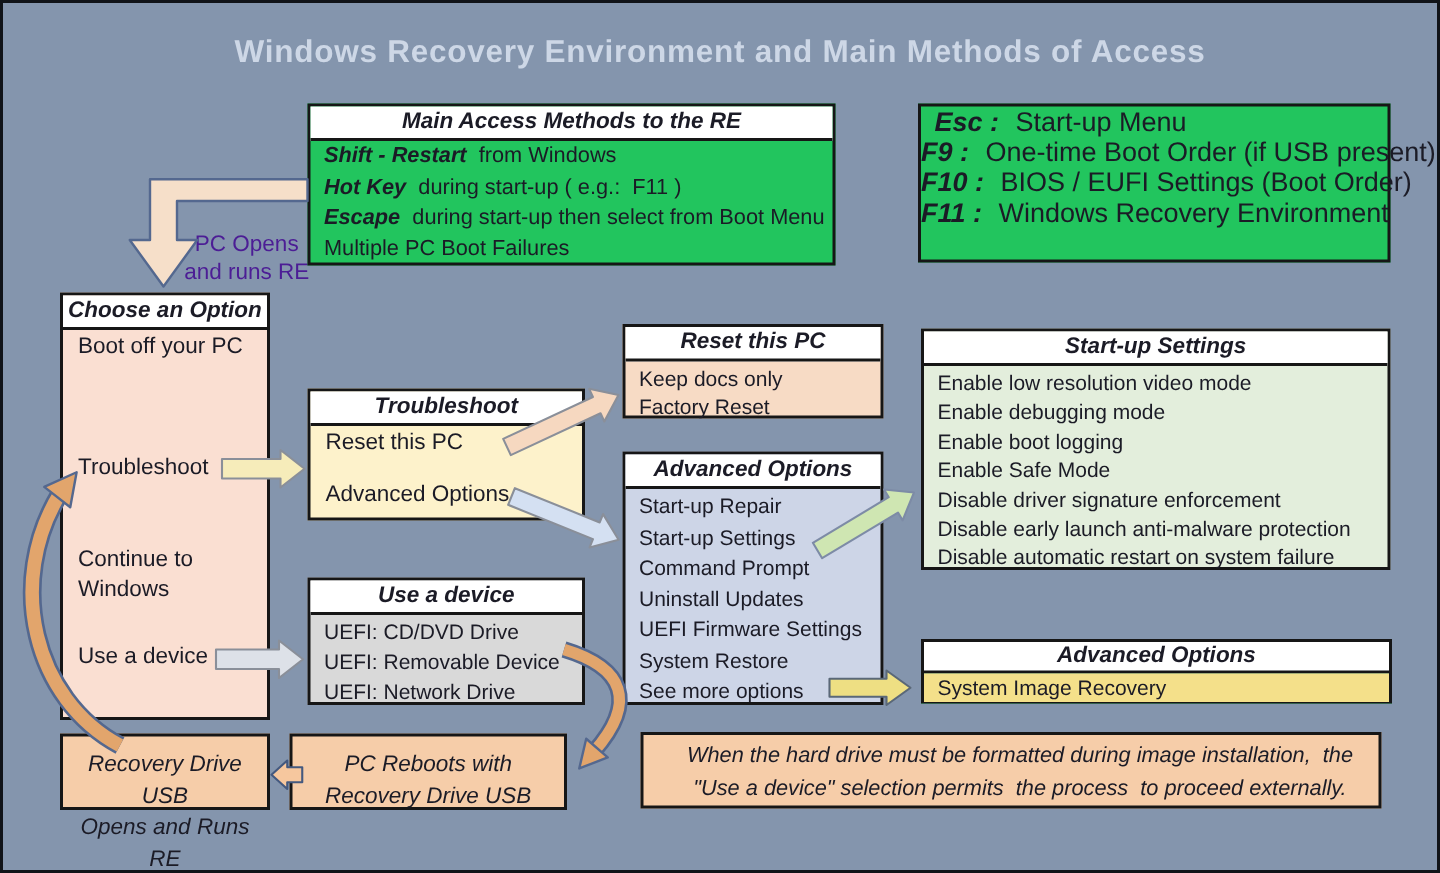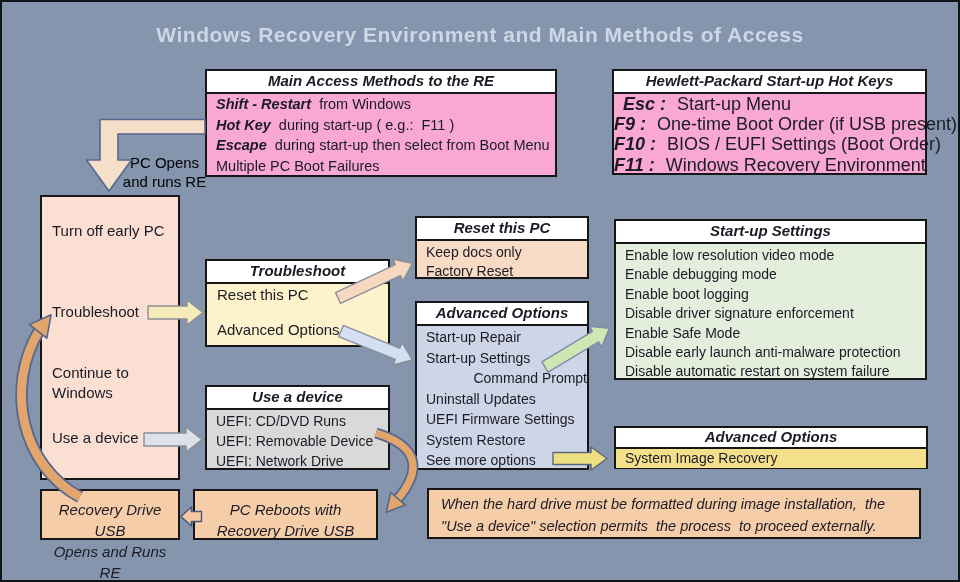--- a/index.html
+++ b/index.html
@@ -5,41 +5,41 @@
   html,body{margin:0;padding:0;background:#6b7a92;}
   .canvas{
     position:relative;width:960px;height:582px;overflow:hidden;
     background:#8495ad;border:2px solid #101318;box-sizing:border-box;
     font-family:"Liberation Sans",sans-serif;color:#1b1b26;
   }
   .title{
     position:absolute;left:0;top:21px;width:100%;text-align:center;
     font-size:21px;font-weight:bold;letter-spacing:.5px;color:#cdd7e6;
   }
-  .box{position:absolute;border:2px solid #161616;box-sizing:border-box;background:#f9a8d4;}
+  .box{position:absolute;border:2px solid #161616;box-sizing:border-box;background:#22c55e;}
   .hd{
     background:#ffffff;border-bottom:2px solid #161616;text-align:center;
     font-weight:bold;font-style:italic;font-size:15px;height:21px;line-height:19px;
     white-space:pre;
   }
   .mrow{white-space:pre;line-height:20.7px;padding-left:9px;font-size:14.5px;}
   .lead{font-weight:bold;font-style:italic;}
   .hprow{display:flex;line-height:20.2px;font-size:18px;white-space:pre;}
   .hpkey{width:52px;text-align:right;font-weight:bold;font-style:italic;}
   .hpdesc{margin-left:11px;}
   .itm{position:absolute;left:10px;right:4px;font-size:15px;line-height:20px;}
   .rrow{white-space:pre;padding-left:9px;font-size:14px;}
   .bottom-box{
     position:absolute;border:2px solid #161616;box-sizing:border-box;
     background:#f6cda9;font-style:italic;font-size:15px;text-align:center;
     line-height:21px;padding-top:8px;
   }
   .note-line{white-space:pre;line-height:22px;font-style:italic;font-size:14.5px;}
   .arrow-label{
-    position:absolute;color:#000000;font-size:15px;line-height:19px;text-align:center;
+    position:absolute;color:#4c1d95;font-size:15px;line-height:19px;text-align:center;
   }
   svg.overlay{position:absolute;left:0;top:0;pointer-events:none;}
 </style>
 </head>
 <body>
 
 <div class="canvas">
 
   <div class="title">Windows Recovery Environment and Main Methods of Access</div>
 
@@ -50,91 +50,91 @@
 
   <div class="box" style="left:203px;top:67px;width:352px;height:108px;">
     <div class="hd">Main Access Methods to the RE</div>
     <div class="mrow"><span class="lead">Shift - Restart</span><span>  from Windows</span></div>
     <div class="mrow"><span class="lead">Hot Key</span><span>  during start-up ( e.g.:  F11 )</span></div>
     <div class="mrow"><span class="lead">Escape</span><span>  during start-up then select from Boot Menu</span></div>
     <div class="mrow"><span class="lead"></span><span>Multiple PC Boot Failures</span></div>
   </div>
 
   <div class="box" style="left:610px;top:67px;width:315px;height:106px;">
-    <div class="hd">Hewlett-Packard Start-up Hot Keys</div>
     <div class="hprow"><span class="hpkey">Esc :</span><span class="hpdesc">Start-up Menu</span></div>
     <div class="hprow"><span class="hpkey">F9 :</span><span class="hpdesc">One-time Boot Order (if USB present)</span></div>
     <div class="hprow"><span class="hpkey">F10 :</span><span class="hpdesc">BIOS / EUFI Settings (Boot Order)</span></div>
     <div class="hprow"><span class="hpkey">F11 :</span><span class="hpdesc">Windows Recovery Environment</span></div>
   </div>
 
   <div class="box" style="left:38px;top:193px;width:140px;height:285px;background:#fadfd2;">
-    <div class="itm" style="top:24px;">Turn off early PC</div>
+    <div class="hd">Choose an Option</div>
+    <div class="itm" style="top:24px;">Boot off your PC</div>
     <div class="itm" style="top:105px;">Troubleshoot</div>
     <div class="itm" style="top:166px;width:92px;">Continue to Windows</div>
     <div class="itm" style="top:231px;">Use a device</div>
   </div>
 
   <div class="box" style="left:203px;top:257px;width:185px;height:88px;background:#fdf2cb;">
     <div class="hd">Troubleshoot</div>
     <div class="itm" style="top:24px;">Reset this PC</div>
     <div class="itm" style="top:59px;">Advanced Options</div>
   </div>
 
   <div class="box" style="left:203px;top:383px;width:185px;height:85px;background:#d9d9d9;">
     <div class="hd">Use a device</div>
-    <div class="rrow" style="line-height:20px;padding-top:1px;">UEFI: CD/DVD Runs</div>
+    <div class="rrow" style="line-height:20px;padding-top:1px;">UEFI: CD/DVD Drive</div>
     <div class="rrow" style="line-height:20px;">UEFI: Removable Device</div>
     <div class="rrow" style="line-height:20px;">UEFI: Network Drive</div>
   </div>
 
   <div class="box" style="left:413px;top:214px;width:174px;height:63px;background:#f7dbc5;">
     <div class="hd">Reset this PC</div>
     <div class="rrow" style="line-height:19px;padding-top:2px;">Keep docs only</div>
     <div class="rrow" style="line-height:19px;">Factory Reset</div>
   </div>
 
   <div class="box" style="left:413px;top:299px;width:174px;height:169px;background:#cdd5e7;">
     <div class="hd">Advanced Options</div>
     <div class="rrow" style="line-height:20.5px;padding-top:1px;">Start-up Repair</div>
     <div class="rrow" style="line-height:20.5px;">Start-up Settings</div>
-    <div class="rrow" style="line-height:20.5px;text-align:right;">Command Prompt</div>
+    <div class="rrow" style="line-height:20.5px;">Command Prompt</div>
     <div class="rrow" style="line-height:20.5px;">Uninstall Updates</div>
     <div class="rrow" style="line-height:20.5px;">UEFI Firmware Settings</div>
     <div class="rrow" style="line-height:20.5px;">System Restore</div>
     <div class="rrow" style="line-height:20.5px;">See more options</div>
   </div>
 
   <div class="box" style="left:612px;top:217px;width:313px;height:161px;background:#e3eedc;">
     <div class="hd">Start-up Settings</div>
     <div class="rrow" style="line-height:19.4px;padding-top:2px;font-size:14px;">Enable low resolution video mode</div>
     <div class="rrow" style="line-height:19.4px;font-size:14px;">Enable debugging mode</div>
     <div class="rrow" style="line-height:19.4px;font-size:14px;">Enable boot logging</div>
+    <div class="rrow" style="line-height:19.4px;font-size:14px;">Enable Safe Mode</div>
     <div class="rrow" style="line-height:19.4px;font-size:14px;">Disable driver signature enforcement</div>
-    <div class="rrow" style="line-height:19.4px;font-size:14px;">Enable Safe Mode</div>
     <div class="rrow" style="line-height:19.4px;font-size:14px;">Disable early launch anti-malware protection</div>
     <div class="rrow" style="line-height:19.4px;font-size:14px;">Disable automatic restart on system failure</div>
   </div>
 
   <div class="box" style="left:612px;top:424px;width:314px;height:43px;">
     <div class="hd" style="height:19px;line-height:17px;">Advanced Options</div>
     <div class="rrow" style="line-height:19px;background:#f4e08a;">System Image Recovery</div>
   </div>
 
   <div class="bottom-box" style="left:38px;top:487px;width:140px;height:51px;">
     <div>Recovery Drive USB</div>
     <div>Opens and Runs RE</div>
   </div>
 
   <div class="bottom-box" style="left:191px;top:487px;width:185px;height:51px;">
     <div>PC Reboots with</div>
     <div>Recovery Drive USB</div>
   </div>
 
-  <div class="bottom-box" style="left:425px;top:486px;width:494px;height:51px;text-align:left;padding:3px 0 0 12px;">
+  <div class="bottom-box" style="left:425px;top:486px;width:494px;height:51px;text-align:center;padding:3px 0 0 12px;">
     <div class="note-line">When the hard drive must be formatted during image installation,  the</div>
     <div class="note-line">"Use a device" selection permits  the process  to proceed externally.</div>
   </div>
 
   <svg class="overlay" width="960" height="582" viewBox="0 0 960 582">
 
     <path d="M203,117.5 L98,117.5 L98,158 L84.5,158 L107,189 L129.5,158 L116,158 L116,132 L203,132 Z" fill="#f6dfc9" stroke="#54688f" stroke-width="1.6" stroke-linejoin="round"></path>
 
     <g>
       <path d="M78,495 C 20,464 2,386 38,327" fill="none" stroke="#54688f" stroke-width="12.5"></path>

